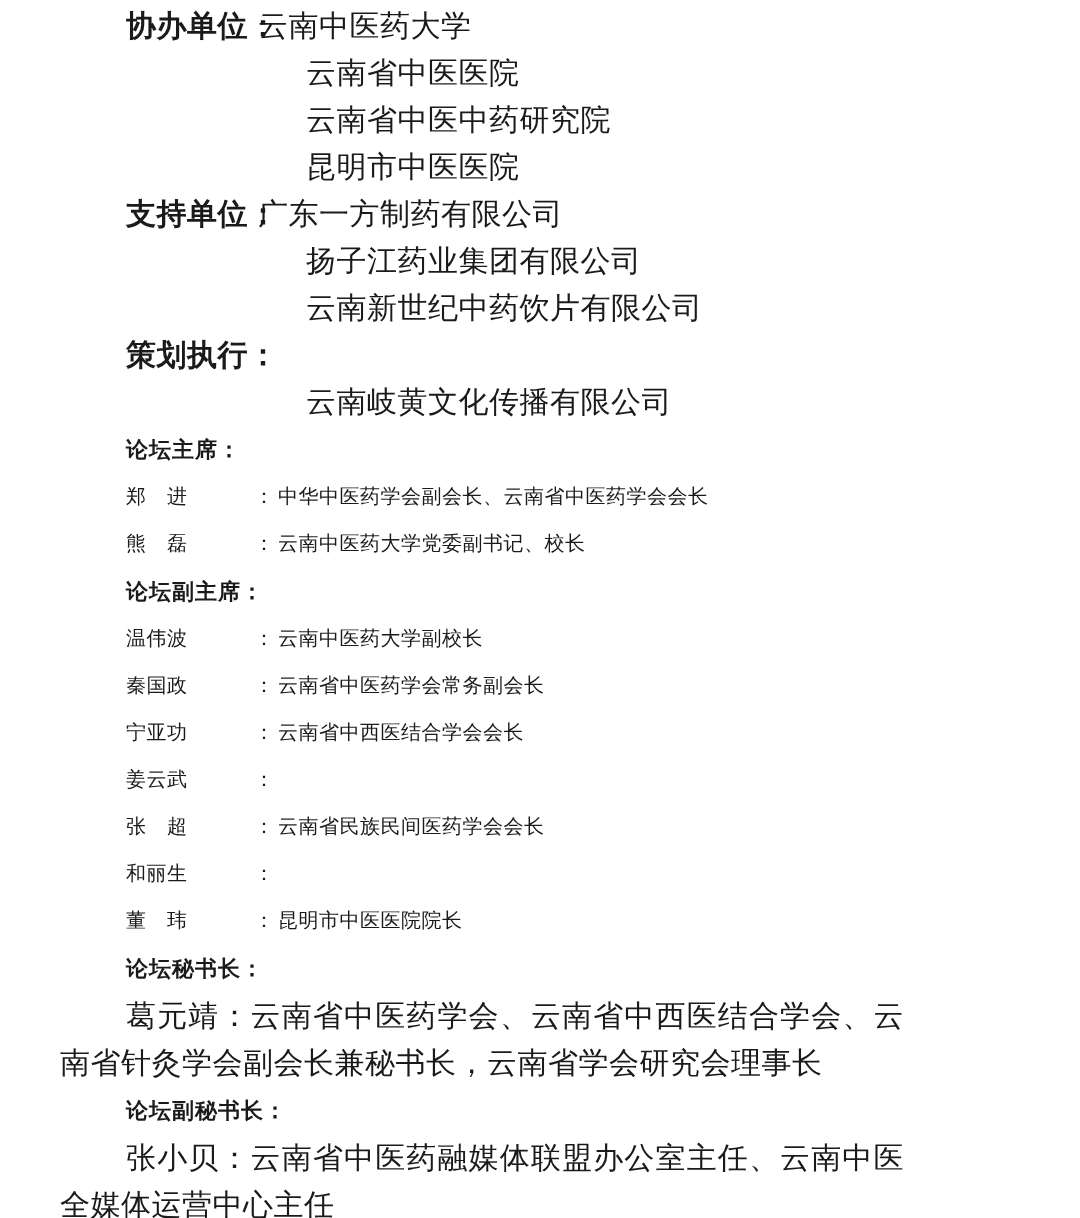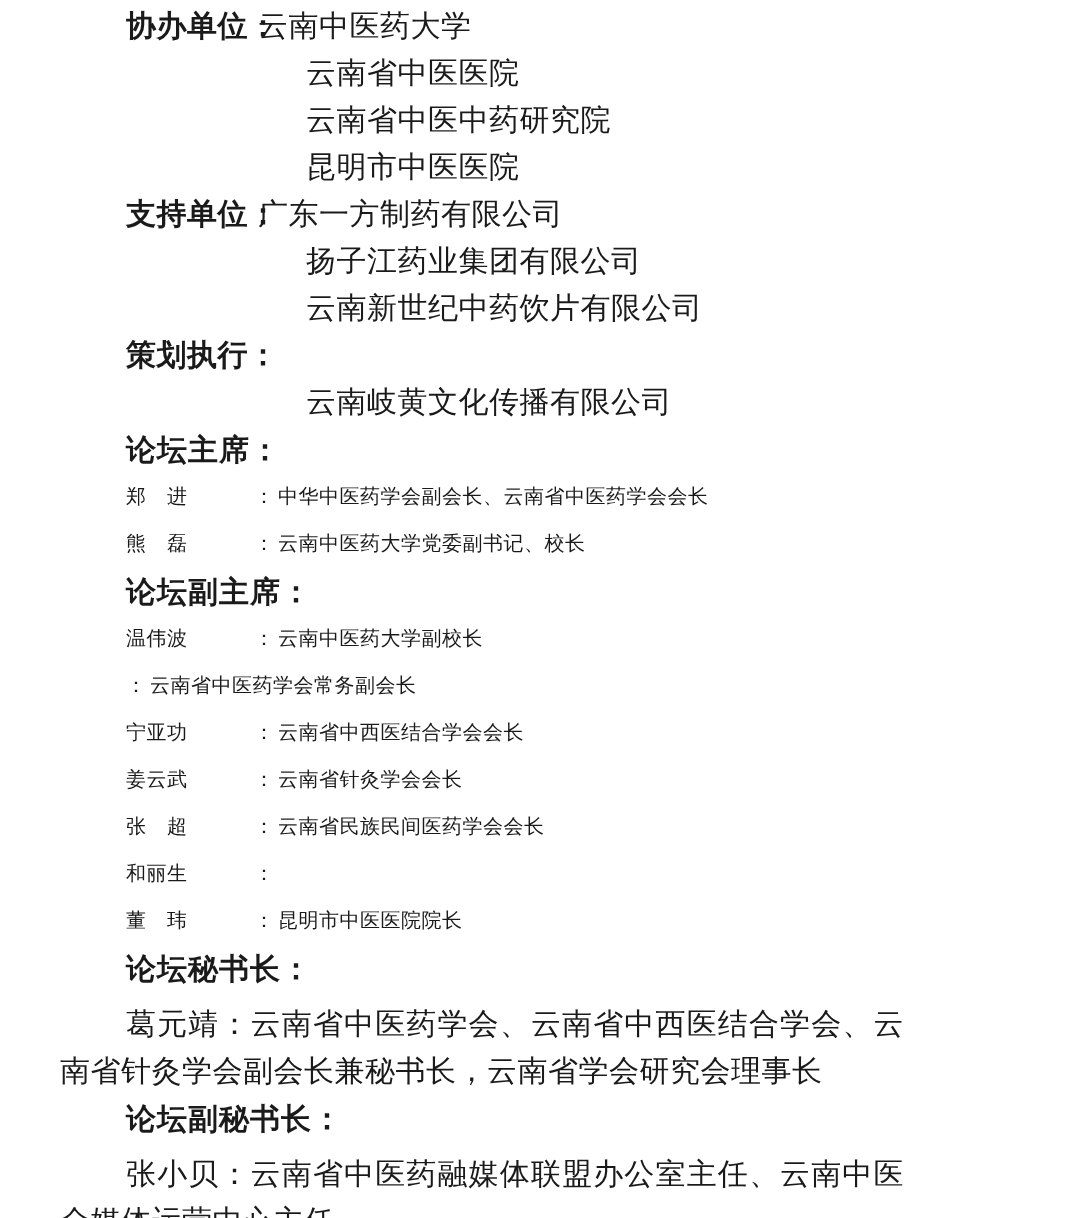--- a/index.html
+++ b/index.html
@@ -60,21 +60,21 @@
   }
   .cont-row .val {
     flex: 1 1 auto;
     padding-left: 8px;
     white-space: nowrap;
     margin-left: 48px;
   }
 
   
   .section-head {
-    font-size: 30px;
+    font-size: 22px;
     line-height: 47px;
     font-weight: 700;
     padding-left: 66px;
     letter-spacing: 1px;
     margin-top: 1px;
   }
 
   
   .person-row {
     display: flex;
@@ -99,21 +99,20 @@
   }
 
   
   .person-para {
     font-size: 30px;
     line-height: 47px;
     letter-spacing: 0.5px;
     text-indent: 66px;
     text-align: justify;
     text-justify: inter-character;
-    margin-top: 8px;
   }
   .person-para .pname {
     white-space: pre;
   }
 </style>
 </head>
 <body>
 
 <div class="page">
   <div class="doc-body">
@@ -168,32 +167,32 @@
       <span class="pdesc">云南中医药大学党委副书记、校长</span>
     </div>
 
     <div class="section-head">论坛副主席：</div>
     <div class="person-row">
       <span class="pname">温伟波</span>
       <span class="pcolon">：</span>
       <span class="pdesc">云南中医药大学副校长</span>
     </div>
     <div class="person-row">
+      <span class="pname">秦国政</span>
       <span class="pcolon">：</span>
       <span class="pdesc">云南省中医药学会常务副会长</span>
     </div>
     <div class="person-row">
       <span class="pname">宁亚功</span>
       <span class="pcolon">：</span>
       <span class="pdesc">云南省中西医结合学会会长</span>
     </div>
     <div class="person-row">
       <span class="pname">姜云武</span>
       <span class="pcolon">：</span>
-      <span class="pdesc">云南省针灸学会会长</span>
     </div>
     <div class="person-row">
       <span class="pname">张　超</span>
       <span class="pcolon">：</span>
       <span class="pdesc">云南省民族民间医药学会会长</span>
     </div>
     <div class="person-row">
       <span class="pname">和丽生</span>
       <span class="pcolon">：</span>
     </div>

